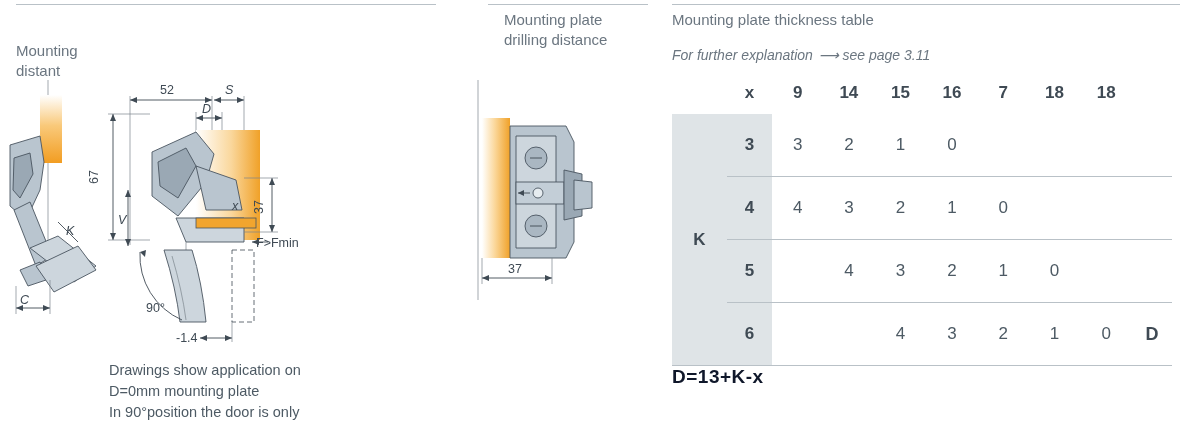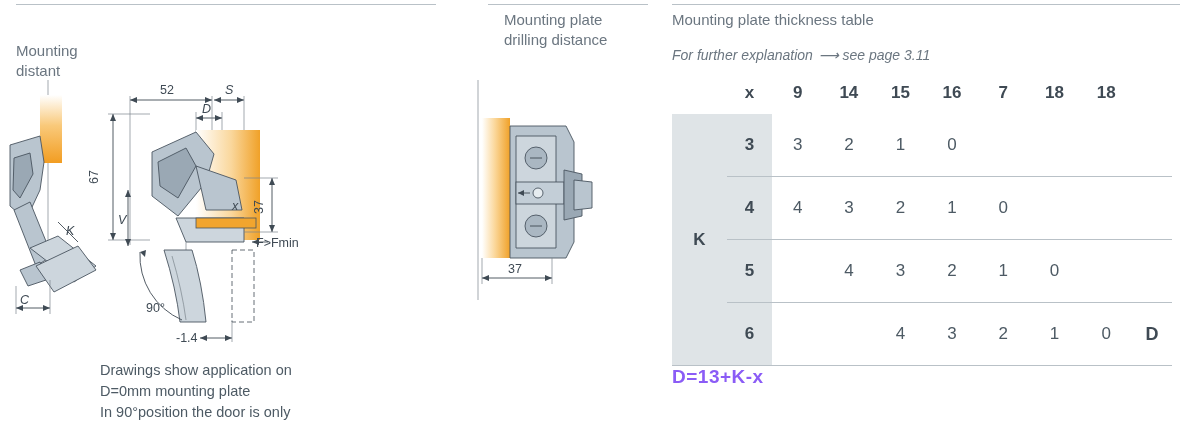--- a/index.html
+++ b/index.html
@@ -17,21 +17,21 @@
     line-height:1.35;
   }
   .rule{
     position:absolute;
     background:#b9c1c7;
     height:1px;
   }
   
   #col1-title{position:absolute;left:16px;top:10px;width:200px;margin-top:31px;}
   #col1-caption{
-    position:absolute;left:100px;top:360px;width:300px;
+    position:absolute;left:109px;top:360px;width:300px;
     font-size:14.5px;color:#4d5a64;line-height:1.45;
   }
   
   #col2-title{position:absolute;left:488px;top:10px;width:170px;margin-left:16px;}
   
   #col3-title{position:absolute;left:672px;top:10px;width:420px;}
   #col3-sub{
     font-style:italic;font-size:14px;color:#6b7680;
     margin-top:16px;
   }
@@ -47,21 +47,21 @@
     background:#dfe4e7;width:56px;font-weight:bold;font-size:17px;color:#3f4a54;
   }
   .rowhdr{
     background:#dfe4e7;width:46px;font-weight:bold;font-size:17px;color:#3f4a54;
   }
   .valcell{width:52px;height:60px;}
   .dcell{font-weight:bold;font-size:18px;color:#3f4a54;}
   .hr-row td{border-bottom:1px solid #b9c1c7;}
   #formula{
     position:absolute;left:672px;top:366px;
-    font-size:19px;font-weight:bold;color:#8b5cf6;letter-spacing:0.5px;
+    font-size:19px;font-weight:bold;color:#0f172a;letter-spacing:0.5px;
   }
   
   svg{display:block;}
   #draw1{position:absolute;left:0px;top:70px;}
   #draw2{position:absolute;left:470px;top:70px;}
   .dim{font-size:12.5px;fill:#3f4a54;font-family:"Liberation Sans",sans-serif;}
   .dimi{font-size:12.5px;fill:#3f4a54;font-style:italic;font-family:"Liberation Sans",sans-serif;}
   .ln{stroke:#3f4a54;stroke-width:0.9;fill:none;}
   .lnthin{stroke:#7b858d;stroke-width:0.7;fill:none;}
   .dash{stroke:#3f4a54;stroke-width:0.8;fill:none;stroke-dasharray:5 3;}

